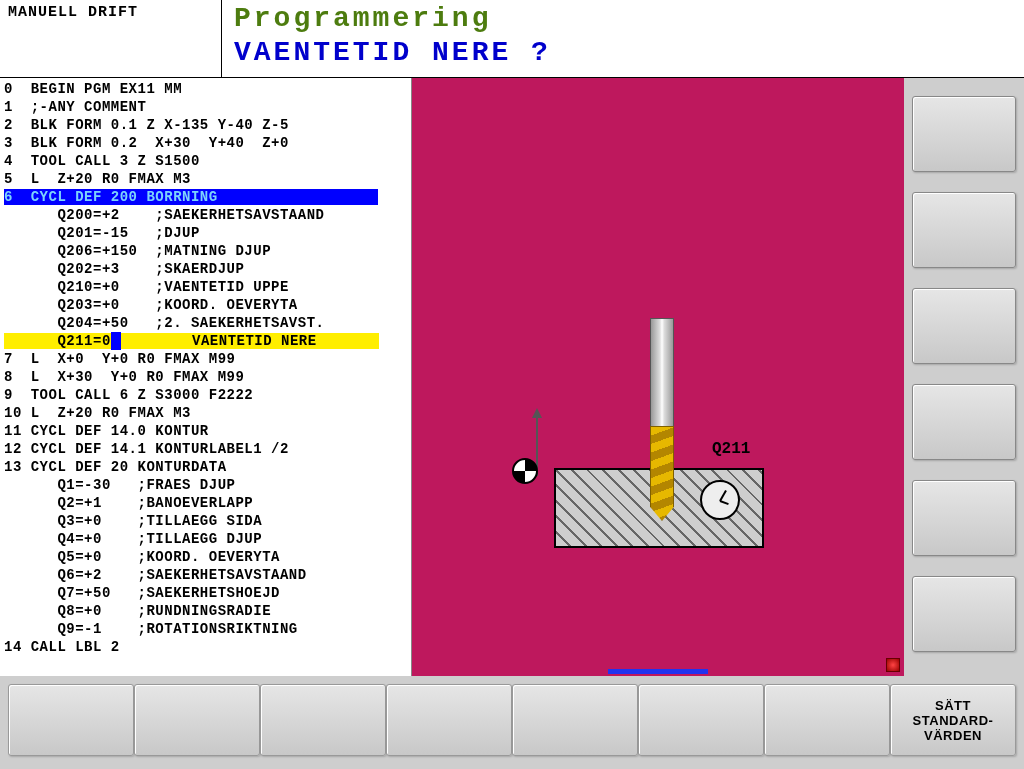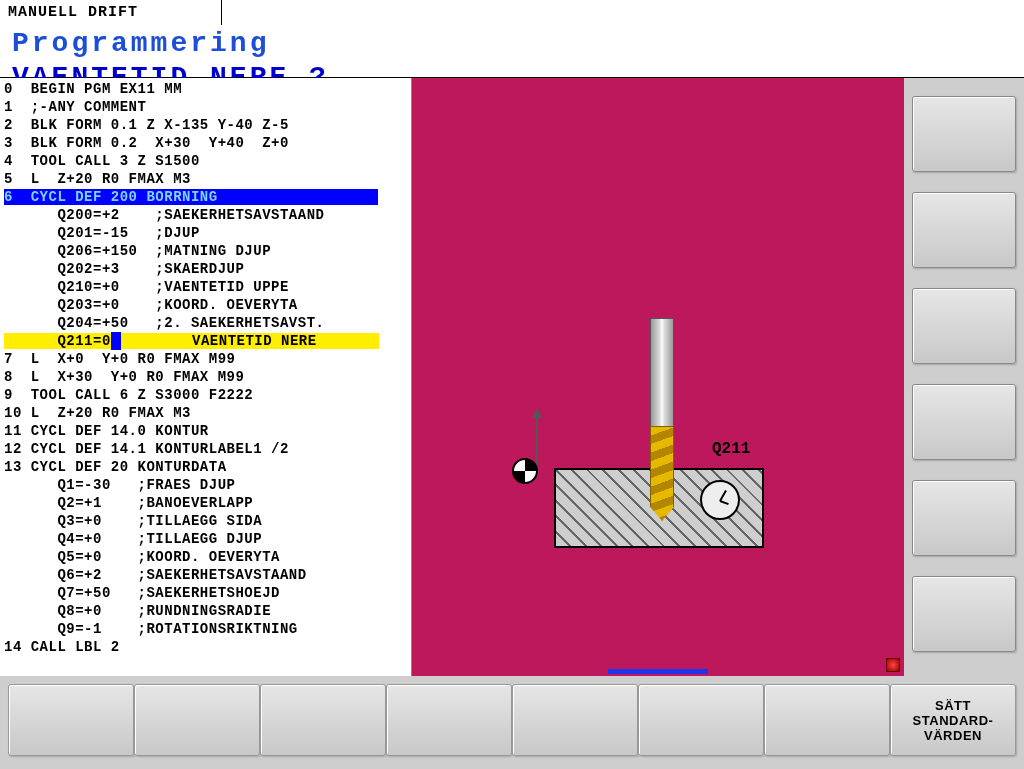--- a/index.html
+++ b/index.html
@@ -9,39 +9,38 @@
     width: 1024px;
     height: 769px;
     overflow: hidden;
     position: relative;
   }
   .header {
     display: flex;
     height: 78px;
     border-bottom: 1px solid #000;
     background: #fff;
-    flex-direction: column;
   }
   .header-left {
     width: 222px;
     border-right: 1px solid #000;
     padding: 4px 8px;
     font-size: 15px;
     font-weight: bold;
     letter-spacing: 1px;
   }
   .header-right {
     flex: 1;
     padding: 2px 12px;
   }
   .title-big {
     font-size: 28px;
     font-weight: bold;
     letter-spacing: 3px;
-    color: #1d4ed8;
+    color: #4d7c0f;
     line-height: 1.2;
   }
   .title-prompt {
     font-size: 28px;
     font-weight: bold;
     letter-spacing: 3px;
     color: #0000cc;
     line-height: 1.2;
   }
   .main {

